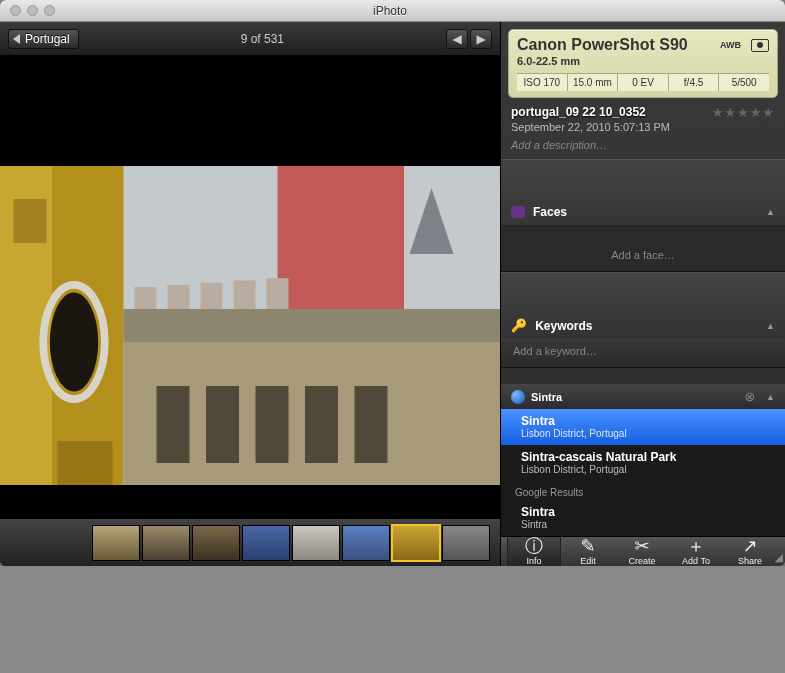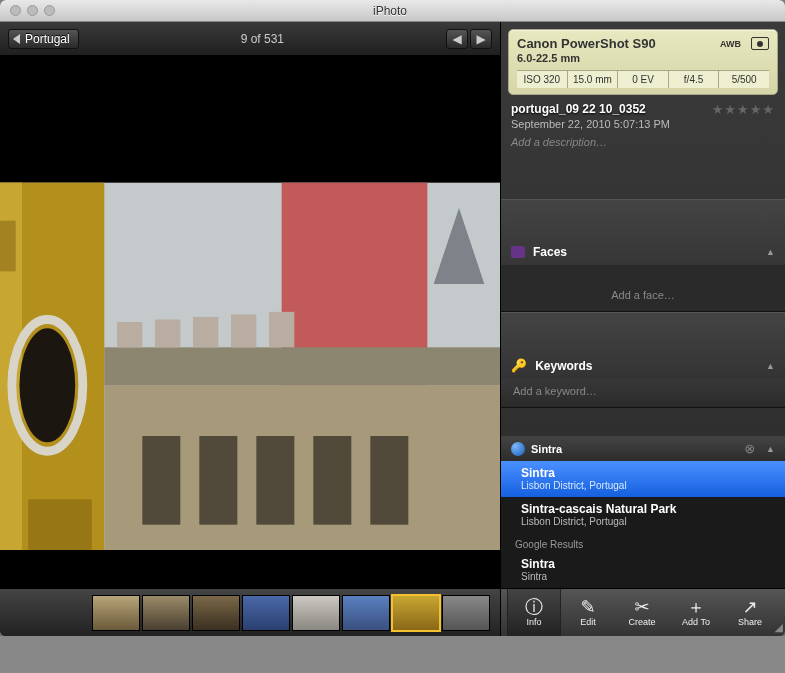--- a/index.html
+++ b/index.html
@@ -1,38 +1,38 @@
 <!DOCTYPE html>
 <html><head>
 <meta charset="utf-8">
 <style>
   * { box-sizing: border-box; margin: 0; padding: 0; }
   body { font-family: "Lucida Grande", "Helvetica Neue", Arial, sans-serif; background: #888; }
-  .window { width: 785px; height: 636px; position: relative; background: #555; border-radius: 6px; overflow: hidden; box-shadow: 0 8px 30px rgba(0,0,0,0.5); }
+  .window { width: 785px; height: 566px; position: relative; background: #555; border-radius: 6px; overflow: hidden; box-shadow: 0 8px 30px rgba(0,0,0,0.5); }
   .titlebar { height: 22px; background: linear-gradient(#e8e8e8, #c8c8c8); border-bottom: 1px solid #888; display: flex; align-items: center; padding: 0 10px; font-size: 12px; color: #333; }
   .traffic { display: flex; gap: 6px; margin-right: 10px; }
   .traffic span { width: 11px; height: 11px; border-radius: 50%; background: #bbb; border: 0.5px solid #999; display: block; }
   .title-text { flex: 1; text-align: center; color: #333; text-shadow: 0 1px 0 #fff; position: relative; left: -30px;}
   .content { position: absolute; top: 22px; left: 0; right: 0; bottom: 0; display: flex; }
   .left-pane { flex: 1; display: flex; flex-direction: column; background: #000; }
   .left-header { height: 34px; background: linear-gradient(#3a3a3a,#1f1f1f); border-bottom: 1px solid #000; display: flex; align-items: center; padding: 0 8px; color: #eee; font-size: 12px; }
   .back-btn { display: flex; align-items: center; background: linear-gradient(#555,#2a2a2a); border: 1px solid #111; border-radius: 3px; height: 20px; padding: 0 8px 0 4px; color: #fff; font-size:12px; text-shadow:0 -1px 0 #000; }
   .back-btn::before { content: ""; width: 0; height: 0; border-top: 5px solid transparent; border-bottom: 5px solid transparent; border-right: 7px solid #ccc; margin-right:5px; }
   .count { flex:1; text-align:center; color:#ccc; font-size:12px; }
   .nav-arrows { display:flex; gap:2px; }
   .nav-arrows button { width:22px; height:20px; background:linear-gradient(#555,#2a2a2a); border:1px solid #111; border-radius:3px; color:#ccc; font-size:12px; line-height:1; cursor:pointer; }
   .photo-area { flex:1; display:flex; align-items:center; justify-content:center; background:#000; overflow:hidden; }
   .photo-area svg { width:100%; height:100%; }
   .thumb-strip { height:48px; background:linear-gradient(#444,#222); border-top:1px solid #000; display:flex; align-items:center; padding:0 10px; gap:2px; }
   .thumb { width:48px; height:36px; border:1px solid #000; background:#888; display:inline-block; }
   .thumb.selected { outline:2px solid #f5c12e; outline-offset:-1px; }
   .right-pane { width:290px; background:linear-gradient(#3a3a3a,#2a2a2a); color:#ddd; font-size:11px; display:flex; flex-direction:column; border-left:1px solid #000; }
   .exif-card { margin:7px; padding:6px 8px; border-radius:5px; background:linear-gradient(#e8e8c0,#d5d5a8); color:#333; font-size:11px; border:1px solid #a8a888; box-shadow:inset 0 1px 0 rgba(255,255,255,0.6); }
   .exif-row { display:flex; align-items:center; gap:10px; }
-  .exif-card .camera { font-weight:bold; font-size:13px; flex:1;}
+  .exif-card .camera { font-weight:bold; font-size:16px; flex:1;}
   .exif-badge { display:inline-block; background:#555; color:#fff; font-size:9px; font-weight:bold; padding:1px 4px; border-radius:2px; }
   .exif-pills { display:flex; margin-top:6px; border-top:1px solid #a8a888; }
   .exif-pills span { flex:1; text-align:center; padding:3px 0; font-size:10px; border-right:1px solid #a8a888; background:#eeeed0; color:#333;}
   .exif-pills span:last-child { border-right:none; }
   .meta { padding: 0 10px 8px 10px; }
   .meta .fname { color:#fff; font-weight:bold; font-size:12px; text-shadow:0 1px 2px #000; }
   .meta .date { color:#bbb; font-size:11px; margin-top:2px; }
   .meta .desc { color:#888; font-style:italic; font-size:11px; margin-top:6px; }
   .stars { float:right; color:#666; font-size:13px; letter-spacing:1px;}
   .section { background:linear-gradient(#444,#2c2c2c); border-top:1px solid #555; border-bottom:1px solid #111; }
@@ -145,21 +145,21 @@
       <div class="exif-card">
         <div class="exif-row">
           <span class="camera">Canon PowerShot S90</span>
           <span style="font-size:9px;font-weight:bold;">AWB</span>
           <span style="width:18px;height:13px;border:1.5px solid #333;border-radius:2px;display:inline-flex;align-items:center;justify-content:center;">
               <span style="width:6px;height:6px;border-radius:50%;background:#333;"></span>
             </span>
         </div>
         <div style="font-weight:bold;margin-top:1px;">6.0-22.5 mm</div>
         <div class="exif-pills">
-          <span>ISO 320</span>
+          <span>ISO 170</span>
           <span>15.0 mm</span>
           <span>0 EV</span>
           <span>f/4.5</span>
           <span>5/500</span>
         </div>
       </div>
 
       <div class="meta">
         <div>
           <span class="stars">★★★★★</span>

